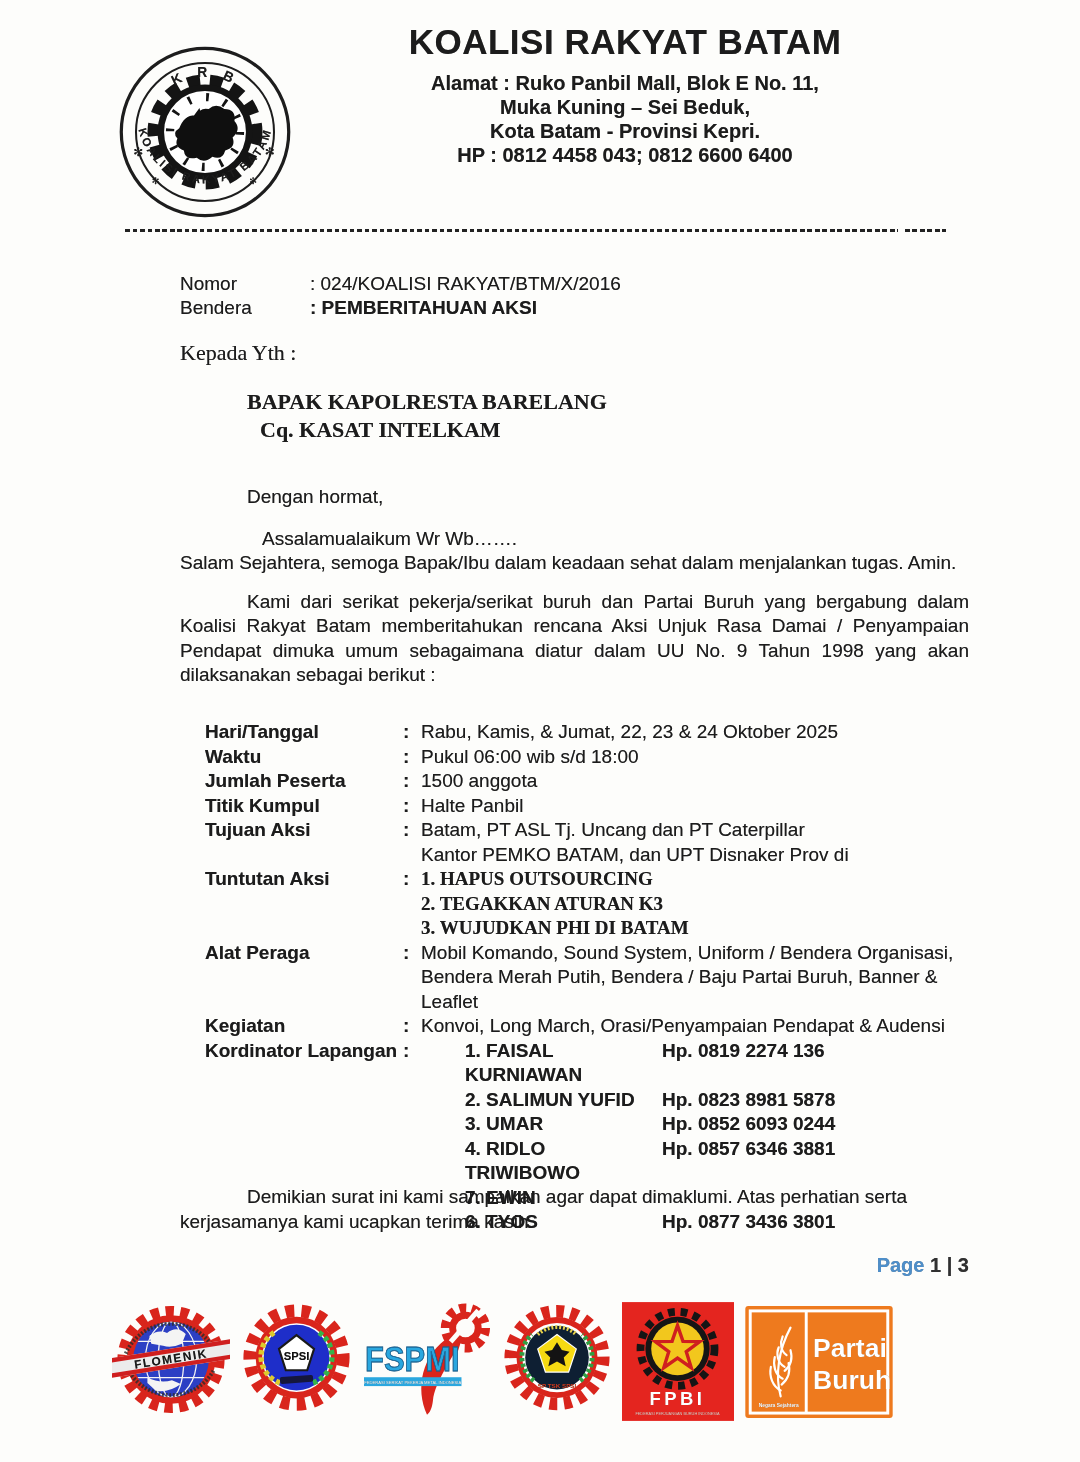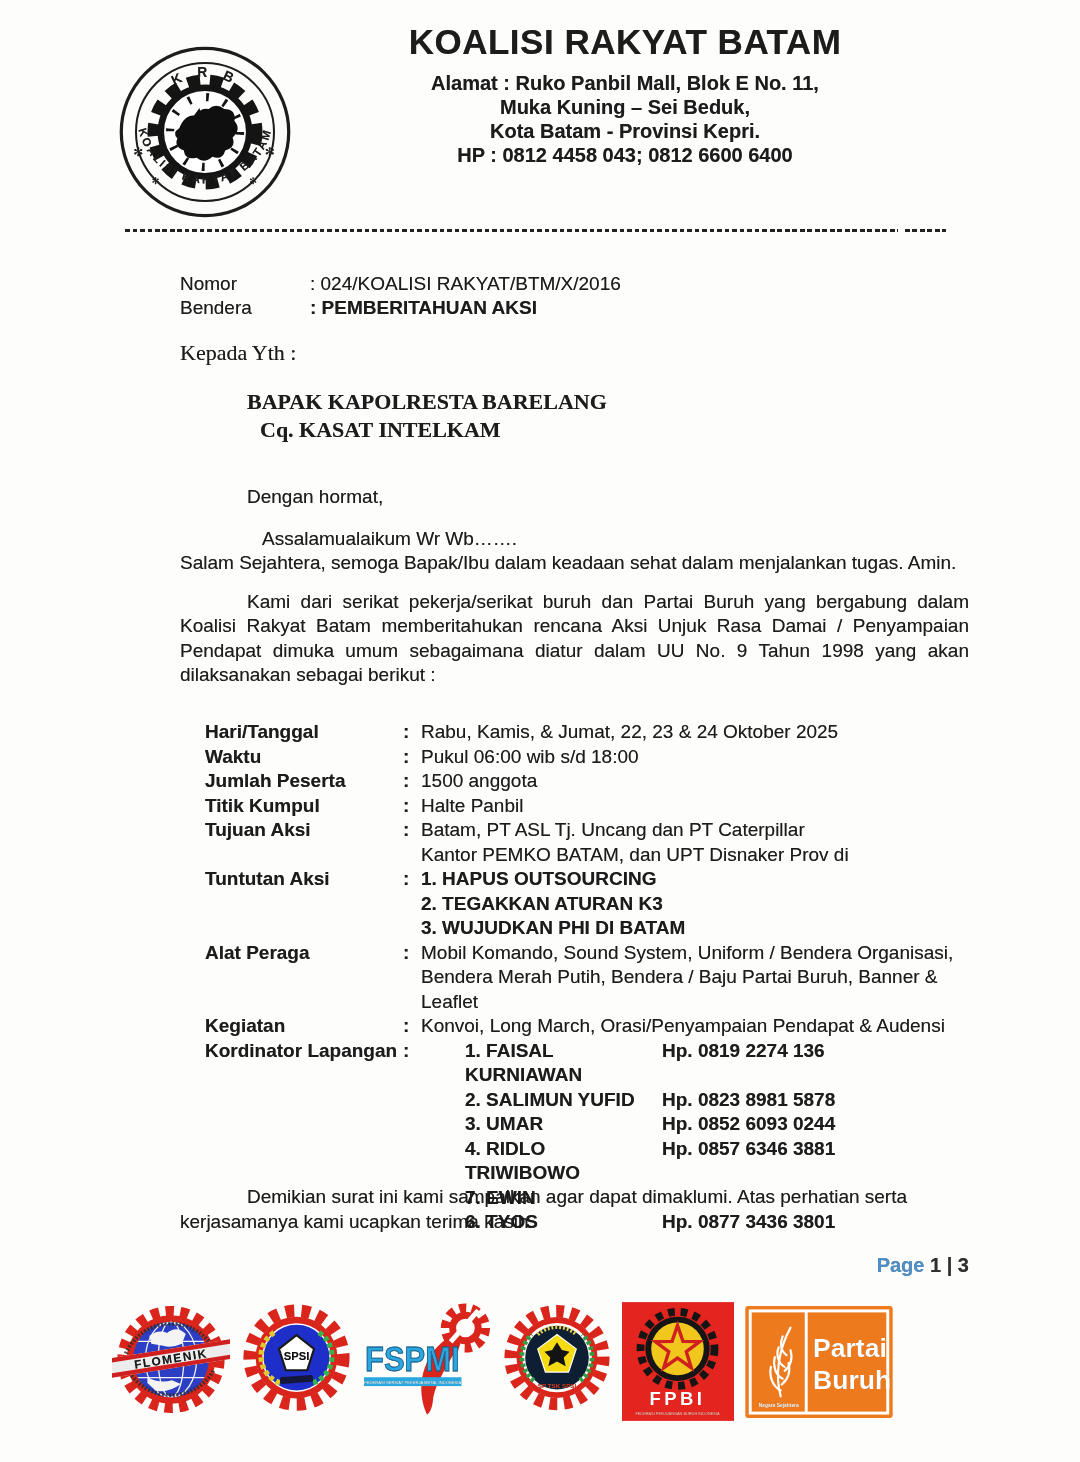--- a/index.html
+++ b/index.html
@@ -34,21 +34,21 @@
   .greet3{position:absolute;left:180px;top:552px;font-size:19px;}
   .paragraph{
     position:absolute;left:180px;top:590px;width:789px;
     font-size:19px;line-height:24.4px;text-align:justify;text-indent:67px;
   }
   
   .details{position:absolute;left:180px;top:720px;width:790px;font-size:19px;line-height:24.5px;margin-left:25px;}
   .detail-row{display:grid;grid-template-columns:198px 18px 1fr;}
   .detail-label{font-weight:bold;}
   .detail-colon{font-weight:bold;}
-  .detail-value.vbold{font-weight:bold;}
+  .detail-value.vbold{font-weight:bold;font-family:Liberation Serif, serif;}
   .coord-list{padding-left:44px;}
   .coord-entry{display:grid;grid-template-columns:197px auto;font-weight:bold;}
   
   .closing{
     position:absolute;left:180px;top:1184px;width:789px;
     font-size:19px;line-height:25px;text-indent:67px;
   }
   .page-number{position:absolute;left:180px;top:1254px;width:789px;text-align:right;font-size:20px;color:#303030;font-weight:bold;}
   .page-number .pg-word{color:#4e8fca;}
   

